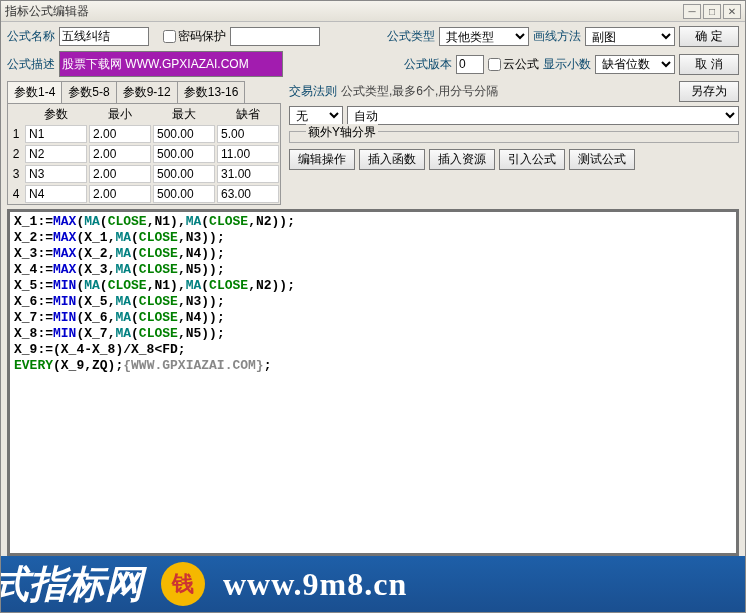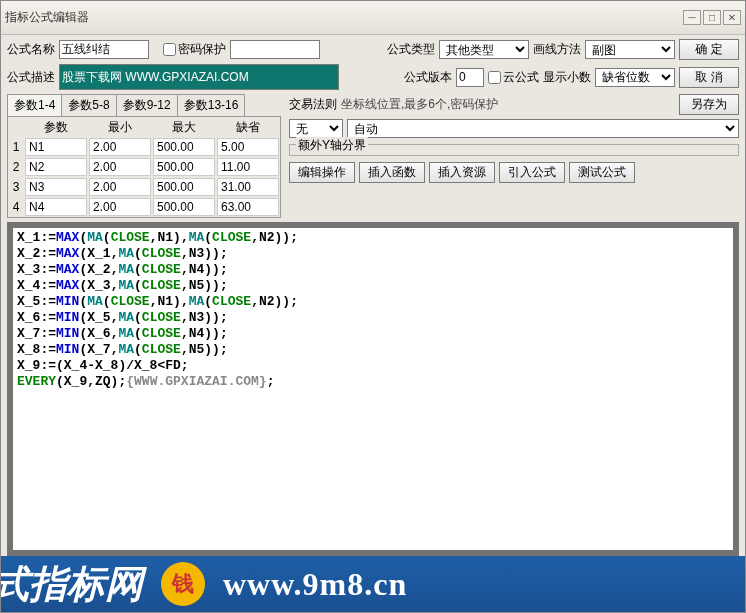--- a/index.html
+++ b/index.html
@@ -1,53 +1,53 @@
 <!DOCTYPE html>
 <html><head>
 <meta charset="utf-8">
 <style>
   * { box-sizing: border-box; margin: 0; padding: 0; }
   body { font-family: "SimSun", "宋体", sans-serif; font-size: 12px; background: #eae7e0; width: 746px; height: 613px; overflow: hidden; }
   .window { border: 1px solid #888; background: #eae7e0; width: 746px; height: 613px; display: flex; flex-direction: column; }
-  .titlebar { background: linear-gradient(#f5f3ed,#e4e1d8); height: 34px; display: flex; align-items: center; padding: 0 4px; border-bottom: 1px solid #bbb; }
+  .titlebar { background: linear-gradient(#f5f3ed,#e4e1d8); height: 21px; display: flex; align-items: center; padding: 0 4px; border-bottom: 1px solid #bbb; }
   .titlebar .title { flex: 1; font-size: 12px; color: #333; }
   .titlebar .winbtn { width: 18px; height: 15px; border: 1px solid #999; background: #f2f0e8; margin-left: 2px; display: flex; align-items: center; justify-content: center; font-size: 10px; color: #555; cursor: pointer; }
   .toprows { padding: 4px 6px 0 6px; }
   .row { display: flex; align-items: center; margin-bottom: 4px; gap: 4px; }
-  .lbl { color: #000000; white-space: nowrap; }
+  .lbl { color: #0c4a6e; white-space: nowrap; }
   input[type=text], select { height: 19px; border: 1px solid #7a7a7a; background: #fff; font-size: 12px; padding: 0 2px; font-family: inherit; }
   select { background: #fff; }
   .btn { height: 21px; border: 1px solid #7a7a7a; background: linear-gradient(#fafafa,#e2e2e2); font-size: 12px; padding: 0 8px; cursor: pointer; font-family: inherit; white-space: nowrap; }
   .btn.wide { width: 60px; }
   .cb { display: flex; align-items: center; gap: 2px; }
   .cb input { width: 13px; height: 13px; }
-  .sel-highlight { background: #0f766e; color: #fff; border: 1px solid #7a7a7a; height: 19px; padding: 12px 2px; display: inline-flex; align-items: center; width: 280px; }
+  .sel-highlight { background: #a21caf; color: #fff; border: 1px solid #7a7a7a; height: 19px; padding: 12px 2px; display: inline-flex; align-items: center; width: 224px; }
   .midsection { display: flex; padding: 0 6px; gap: 8px; align-items: flex-start; }
   .left { }
   .tabs { display: flex; }
   .tab { border: 1px solid #999; border-bottom: none; background: #eae7e0; padding: 2px 6px; font-size: 12px; margin-right: -1px; cursor: pointer; }
   .tab.active { background: #f5f3ed; }
   .ptable { border: 1px solid #999; background: #eae7e0; }
   .ptable .hdr, .ptable .prow { display: flex; }
   .ptable .cell { border: 1px solid #ccc; margin: 1px; background: #fff; height: 18px; display: flex; align-items: center; padding: 0 3px; font-size: 12px; }
   .ptable .hdr .cell { background: #eae7e0; border: none; justify-content: center; }
   .ptable .idx { width: 14px; background: #eae7e0; text-align: center; justify-content: center; border: none; }
   .ptable .c1 { width: 62px; }
   .ptable .c2 { width: 62px; }
   .ptable .c3 { width: 62px; }
   .ptable .c4 { width: 62px; }
   .right { flex: 1; display: flex; flex-direction: column; gap: 4px; }
   .rrow { display: flex; align-items: center; gap: 4px; }
   .fieldset { border: 1px solid #aaa; padding: 6px 6px 4px 6px; position: relative; margin-top: 2px; }
-  .fieldset .legend { position: absolute; top: -8px; left: 6px; background: #eae7e0; padding: 0 2px; font-size: 12px; }
+  .fieldset .legend { position: absolute; top: -8px; left: 16px; background: #eae7e0; padding: 0 2px; font-size: 12px; }
   .valrow { display: flex; align-items: center; gap: 4px; }
   .valrow input { width: 44px; }
   .btnrow { display: flex; gap: 4px; margin-top: 2px; }
   .btnrow .btn { flex: 0 0 auto; }
-  .code { flex: 1; margin: 4px 6px 0 6px; border: 6px solid #737373; background: #fff; font-family: "Courier New", monospace; font-size: 13px; font-weight: bold; padding: 2px 4px; overflow: auto; white-space: pre; line-height: 16px; }
+  .code { flex: 1; margin: 4px 6px 0 6px; border: 3px solid #737373; background: #fff; font-family: "Courier New", monospace; font-size: 13px; font-weight: bold; padding: 2px 4px; overflow: auto; white-space: pre; line-height: 16px; }
   .kw-blue { color: #0000cc; }
   .kw-teal { color: #008080; }
   .kw-green { color: #008000; }
   .kw-cmt { color: #888; }
   .statusrow { display: flex; margin: 2px 6px 0 6px; gap: 4px; }
   .status1 { flex: 1; border: 1px solid #999; background: #fff; height: 20px; font-size: 12px; padding: 2px; overflow: hidden; white-space: nowrap; }
   .status2 { width: 70px; border: 1px solid #999; background: #fff; height: 20px; font-size: 12px; padding: 2px; overflow: hidden; }
   .banner { height: 56px; background: linear-gradient(#1e5fa8,#1a4f90); display: flex; align-items: center; color: #fff; font-family: Liberation Serif, serif; overflow: hidden; }
   .banner .big { font-size: 38px; font-weight: bold; font-style: italic; margin-left: -10px; }
   .banner .logo { width: 44px; height: 44px; background: #f5b800; border-radius: 50%; margin: 0 18px; display: flex; align-items: center; justify-content: center; font-size: 22px; color: #c33; font-weight: bold; }
@@ -141,21 +141,21 @@
           <div class="cell c2">2.00</div>
           <div class="cell c3">500.00</div>
           <div class="cell c4">63.00</div>
         </div>
       </div>
     </div>
 
     <div class="right">
       <div class="rrow">
         <span class="lbl">交易法则</span>
-        <span class="lbl" style="color:#444">坐标线位置,最多6个,密码保护</span>
+        <span class="lbl" style="color:#444">公式类型,最多6个,用分号分隔</span>
         <span style="flex:1"></span>
         <button class="btn wide">另存为</button>
       </div>
       <div class="rrow">
         <select style="width:54px"><option>无</option></select>
         <select style="flex:1"><option>自动</option></select>
       </div>
       <div class="fieldset">
         <span class="legend">额外Y轴分界</span>
       </div>

